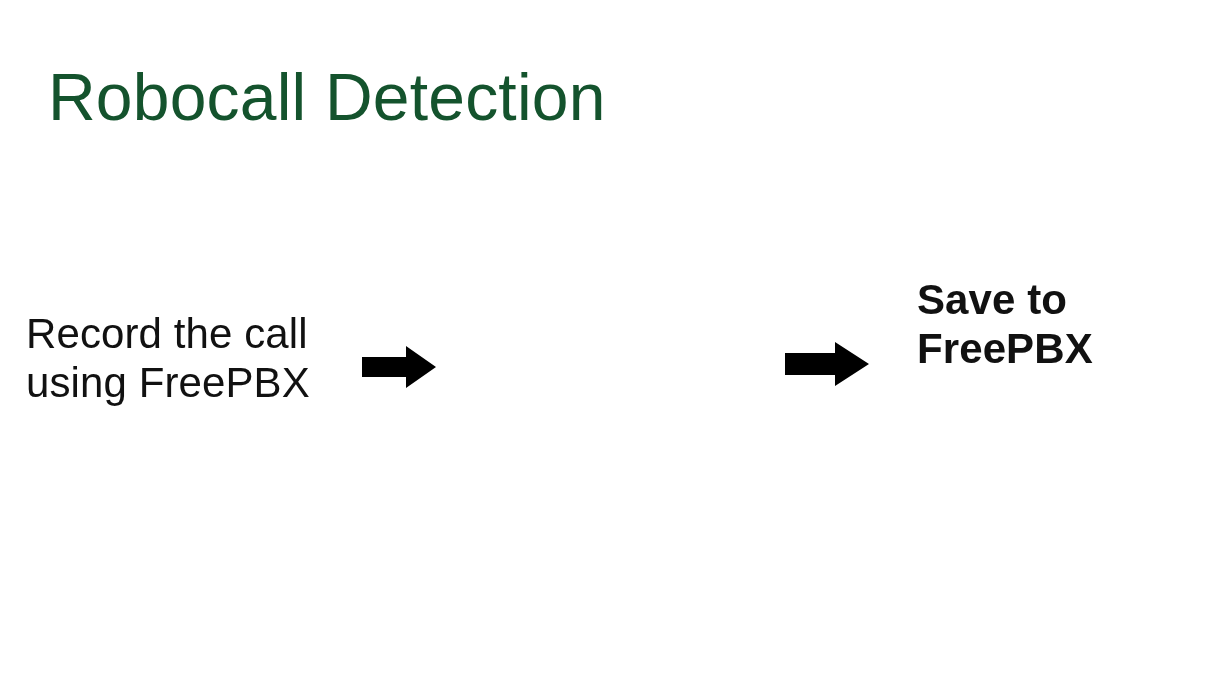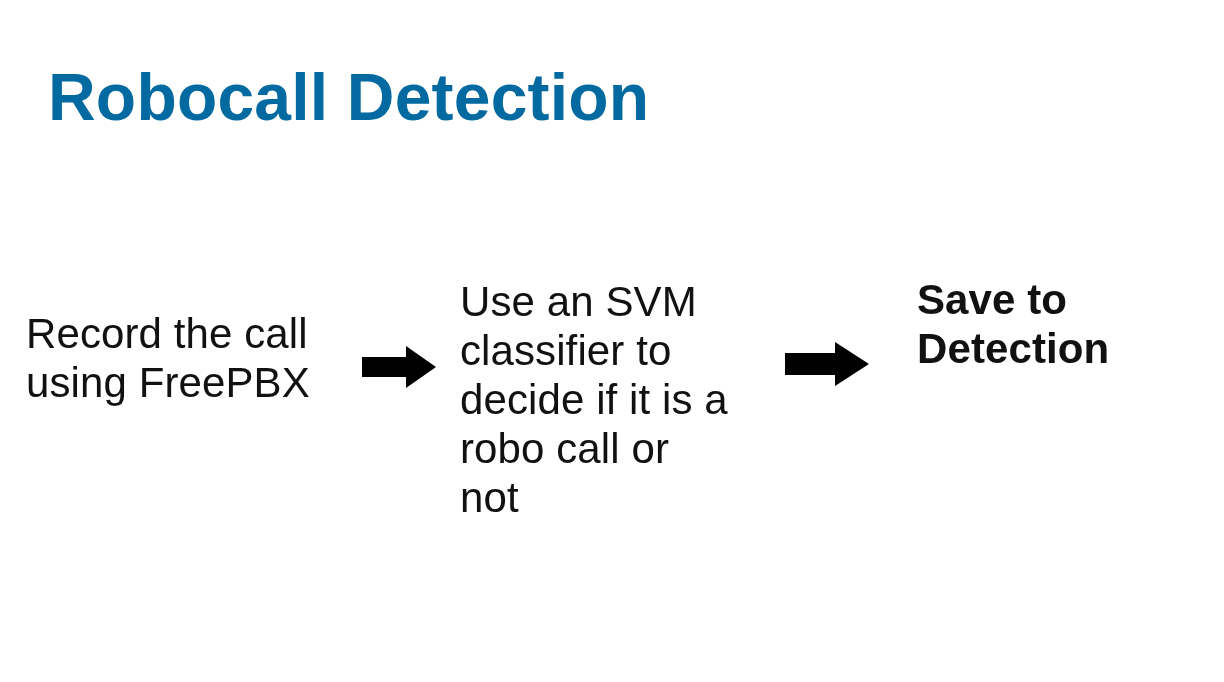--- a/index.html
+++ b/index.html
@@ -16,23 +16,23 @@
     height: 682px;
     background: #ffffff;
     overflow: hidden;
   }
   .slide-title {
     position: absolute;
     left: 48px;
     top: 64px;
     font-size: 66px;
     line-height: 1.0;
-    font-weight: 700;
+    font-weight: 400;
     letter-spacing: 0.2px;
-    color: #0369a1;
+    color: #14532d;
     white-space: nowrap;
   }
   .flow {
     position: absolute;
     left: 0;
     top: 0;
     width: 1224px;
     height: 682px;
   }
   .step-text {
@@ -98,33 +98,26 @@
       <span class="line">Record the call</span>
       <span class="line">using FreePBX</span>
     </div>
 
     <div class="arrow arrow-1">
       <svg viewBox="0 0 74 42" xmlns="http://www.w3.org/2000/svg" aria-hidden="true">
         <path d="M0 11 L44 11 L44 0 L74 21 L44 42 L44 31 L0 31 Z" fill="#000000"></path>
       </svg>
     </div>
 
-    <div class="step-text step-2">
-      <span class="line">Use an SVM</span>
-      <span class="line">classifier to</span>
-      <span class="line">decide if it is a</span>
-      <span class="line">robo call or</span>
-      <span class="line">not</span>
-    </div>
 
     <div class="arrow arrow-2">
       <svg viewBox="0 0 84 44" xmlns="http://www.w3.org/2000/svg" aria-hidden="true">
         <path d="M0 11 L50 11 L50 0 L84 22 L50 44 L50 33 L0 33 Z" fill="#000000"></path>
       </svg>
     </div>
 
     <div class="step-text step-3">
       <span class="line">Save to</span>
-      <span class="line">Detection</span>
+      <span class="line">FreePBX</span>
     </div>
 
   </div>
 </div>
 
 </body></html>

